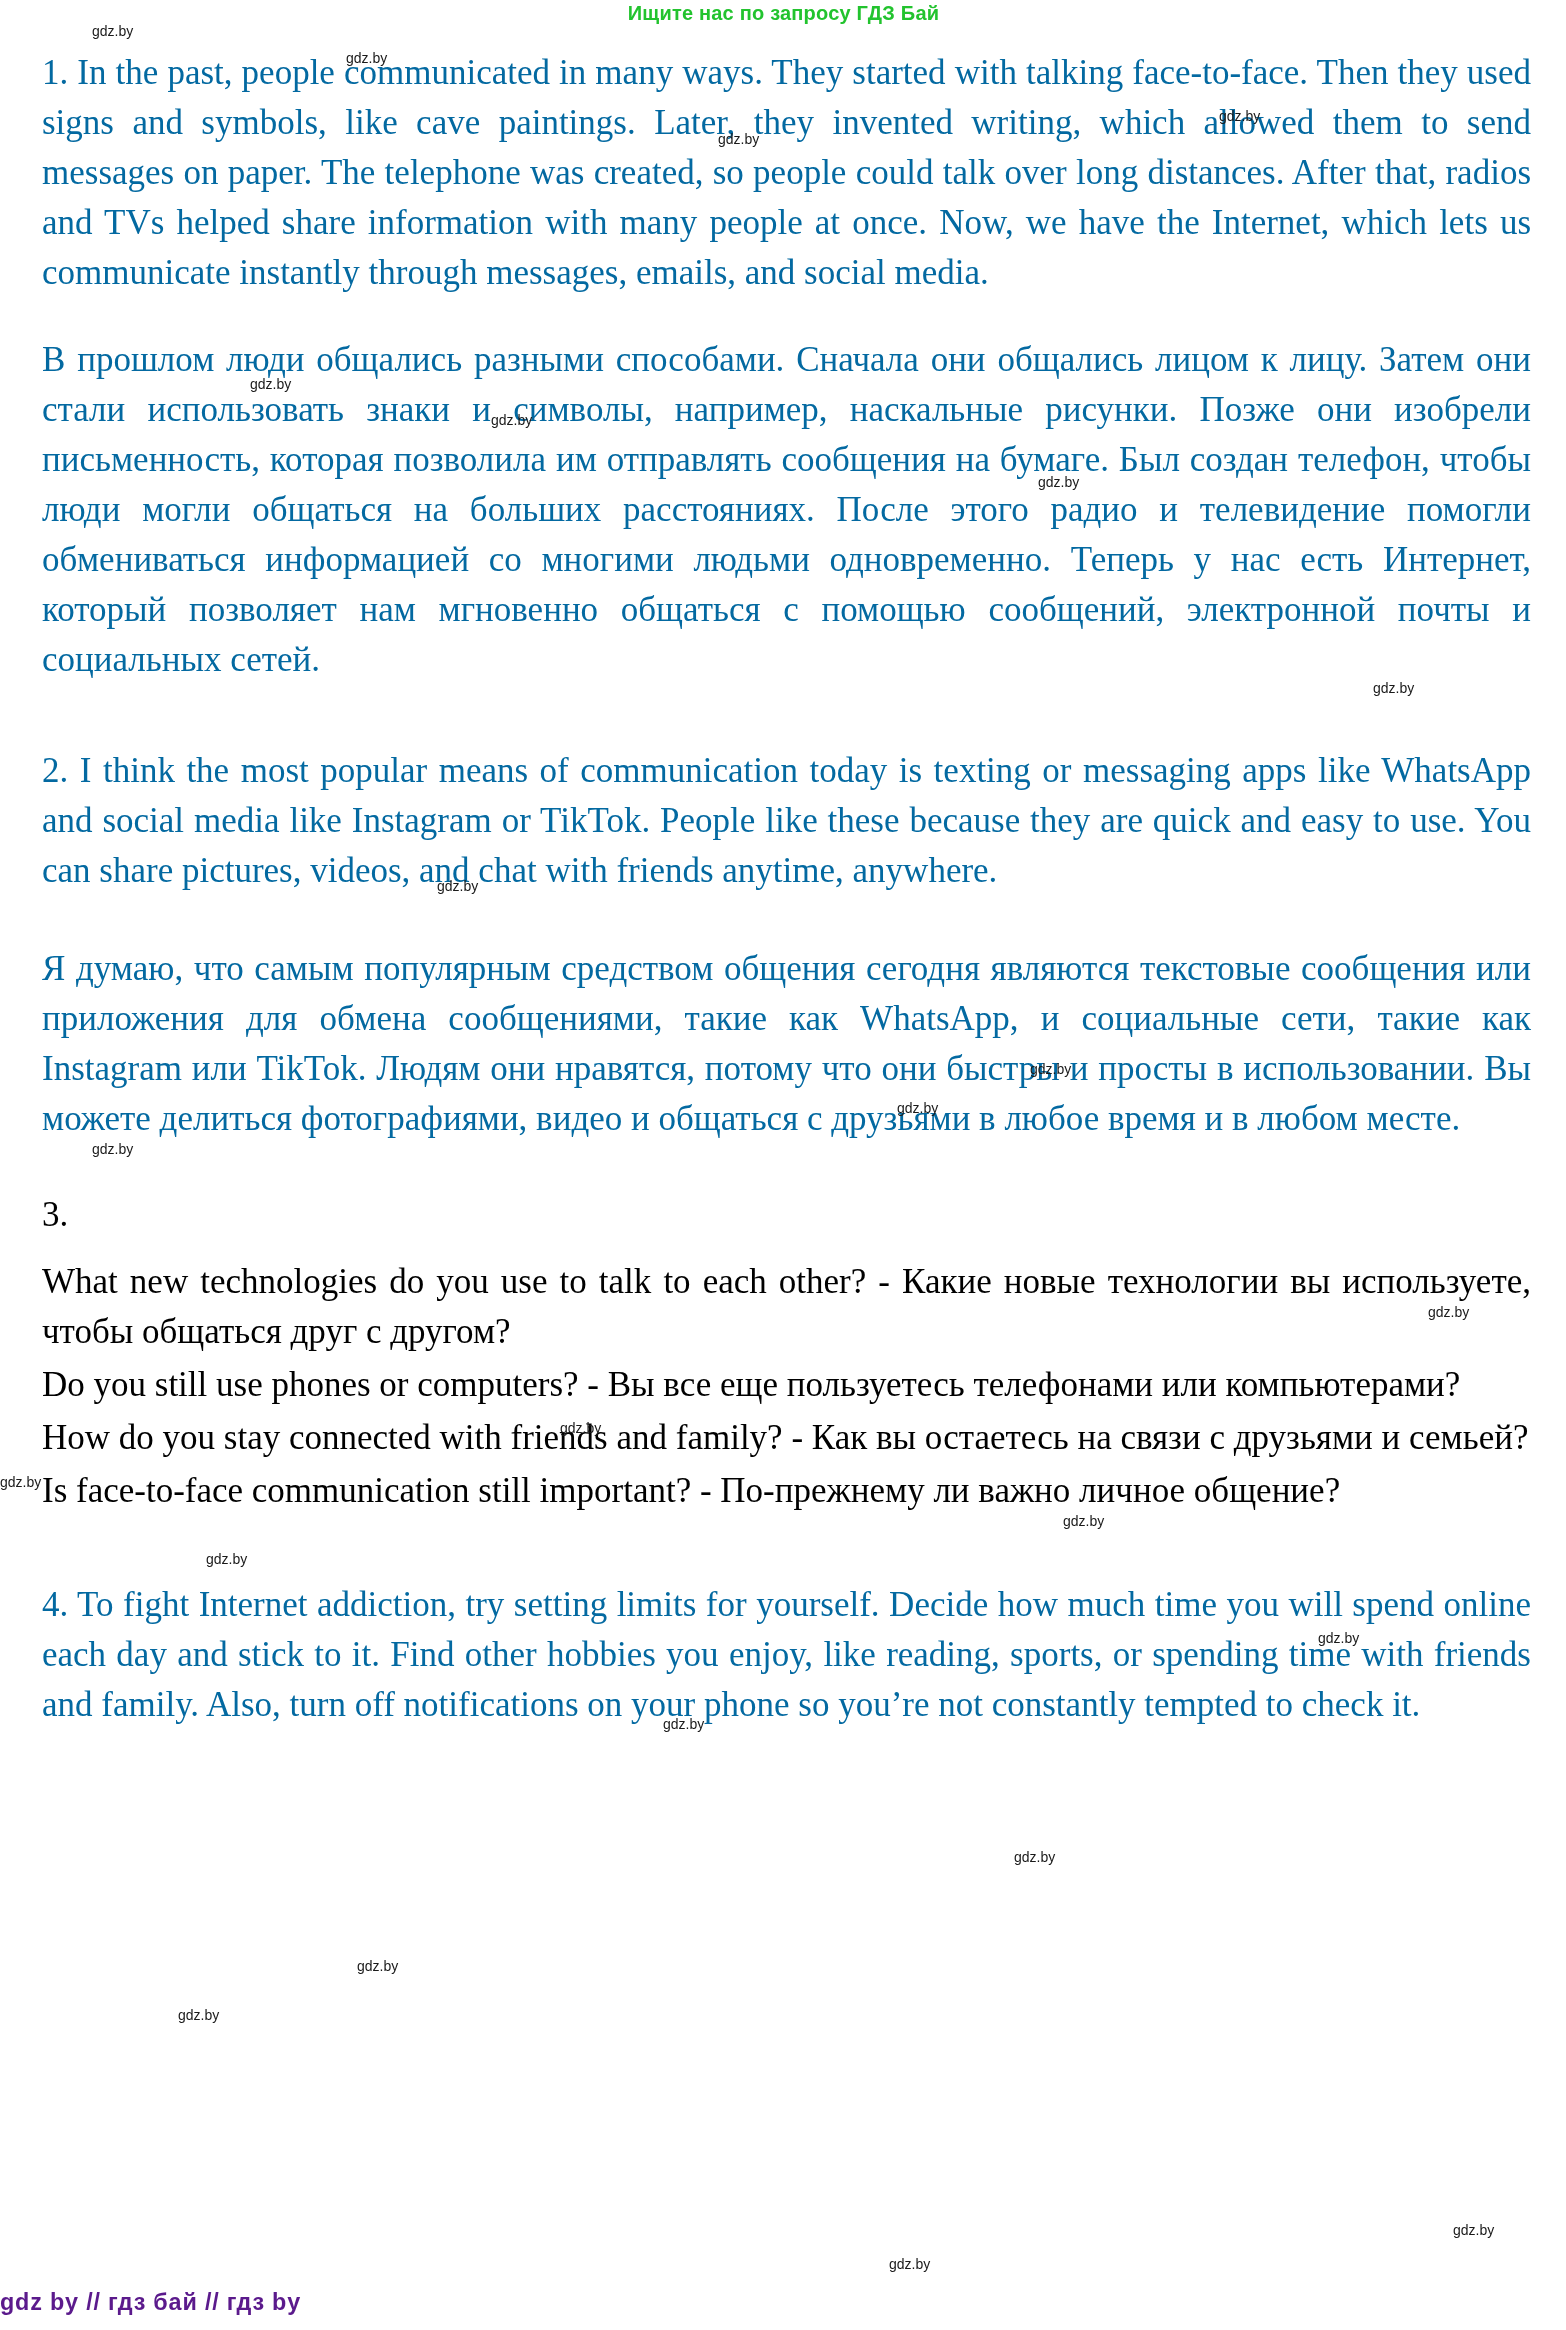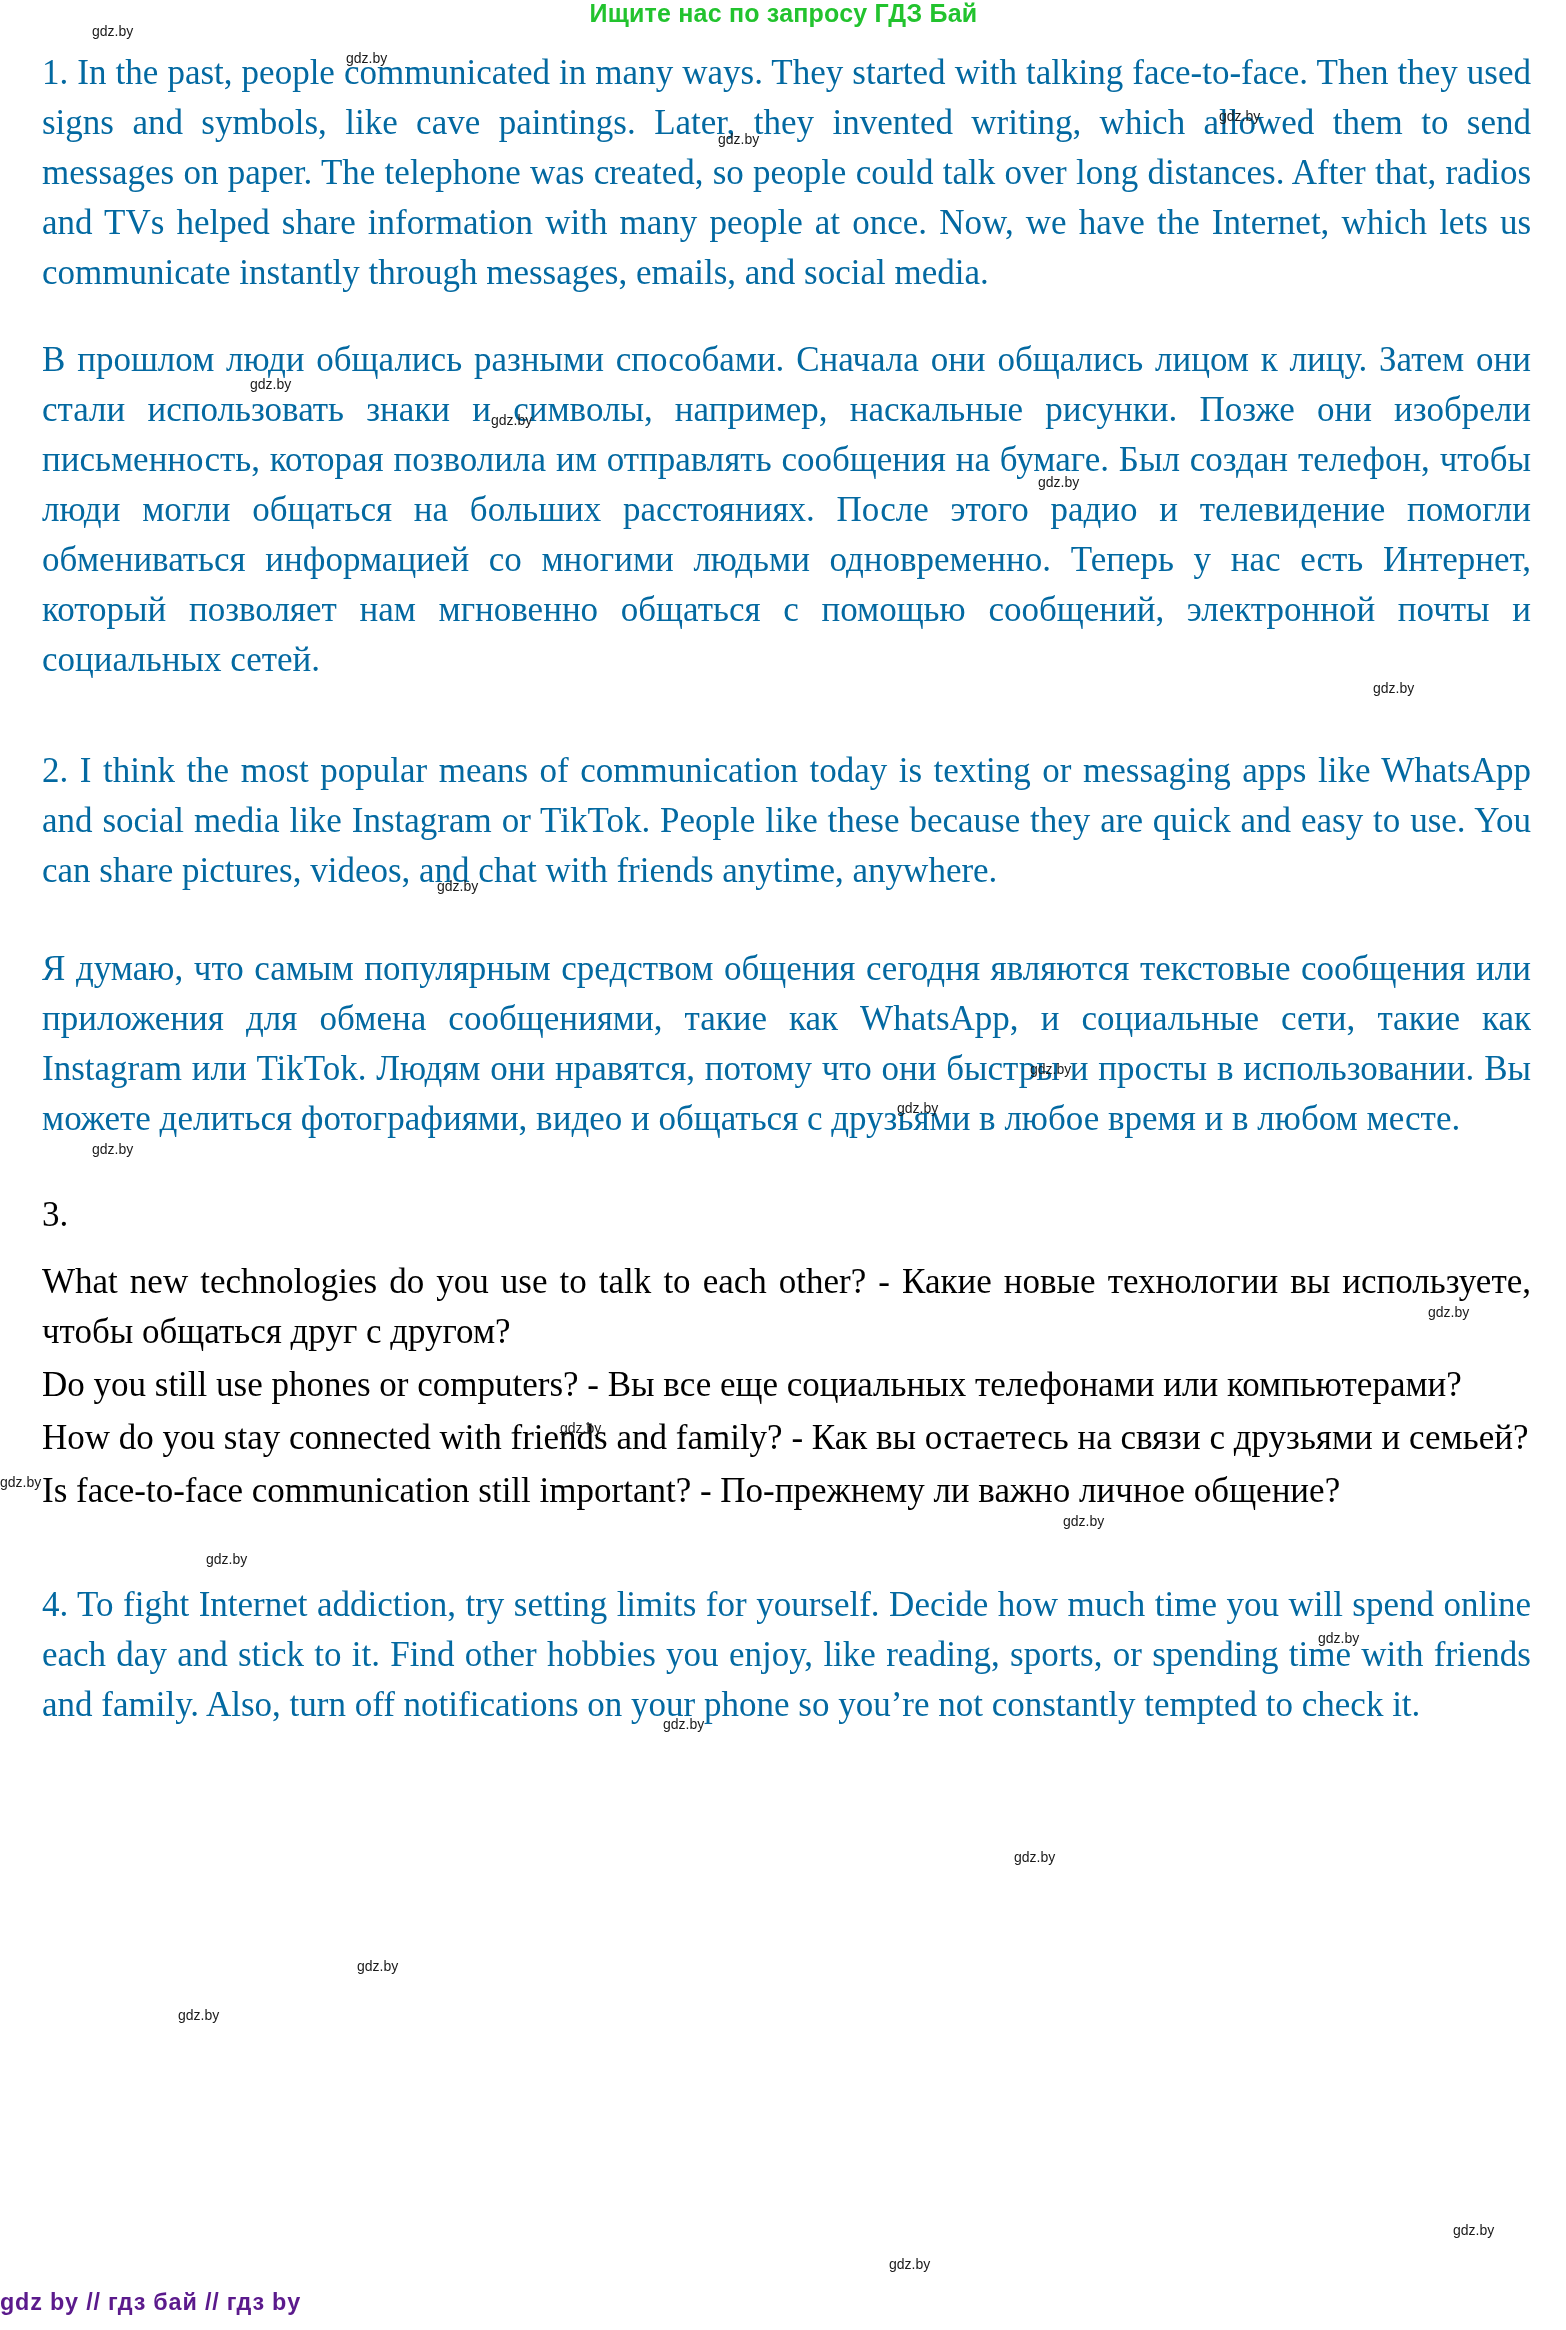--- a/index.html
+++ b/index.html
@@ -24,21 +24,21 @@
   }
 
   
   .promo-header {
     position: absolute;
     top: 0px;
     left: 0;
     width: 1567px;
     text-align: center;
     font-family: "Liberation Sans", sans-serif;
-    font-size: 25px;
+    font-size: 20px;
     font-weight: 600;
     letter-spacing: 0.2px;
     line-height: 26.5px;
     white-space: nowrap;
   }
 
   
   .content {
     position: absolute;
     left: 42px;
@@ -138,21 +138,21 @@
 
     <p class="num-only">3.</p>
 
     <div class="gap-sm"></div>
 
     <div class="qa-block">
       <p class="qa-line">What new technologies do you use to talk to each other? - Какие новые технологии вы используете, чтобы общаться друг с другом?</p>
     </div>
 
     <div class="qa-block">
-      <p class="qa-line last-left"> Do you still use phones or computers? - Вы все еще социальных телефонами или компьютерами?</p>
+      <p class="qa-line last-left"> Do you still use phones or computers? - Вы все еще пользуетесь телефонами или компьютерами?</p>
     </div>
 
     <div class="qa-block">
       <p class="qa-line last-left">How do you stay connected with friends and family? - Как вы остаетесь на связи с друзьями и семьей?</p>
     </div>
 
     <div class="qa-block">
       <p class="qa-line last-left">Is face-to-face communication still important? - По-прежнему ли важно личное общение?</p>
     </div>
 

